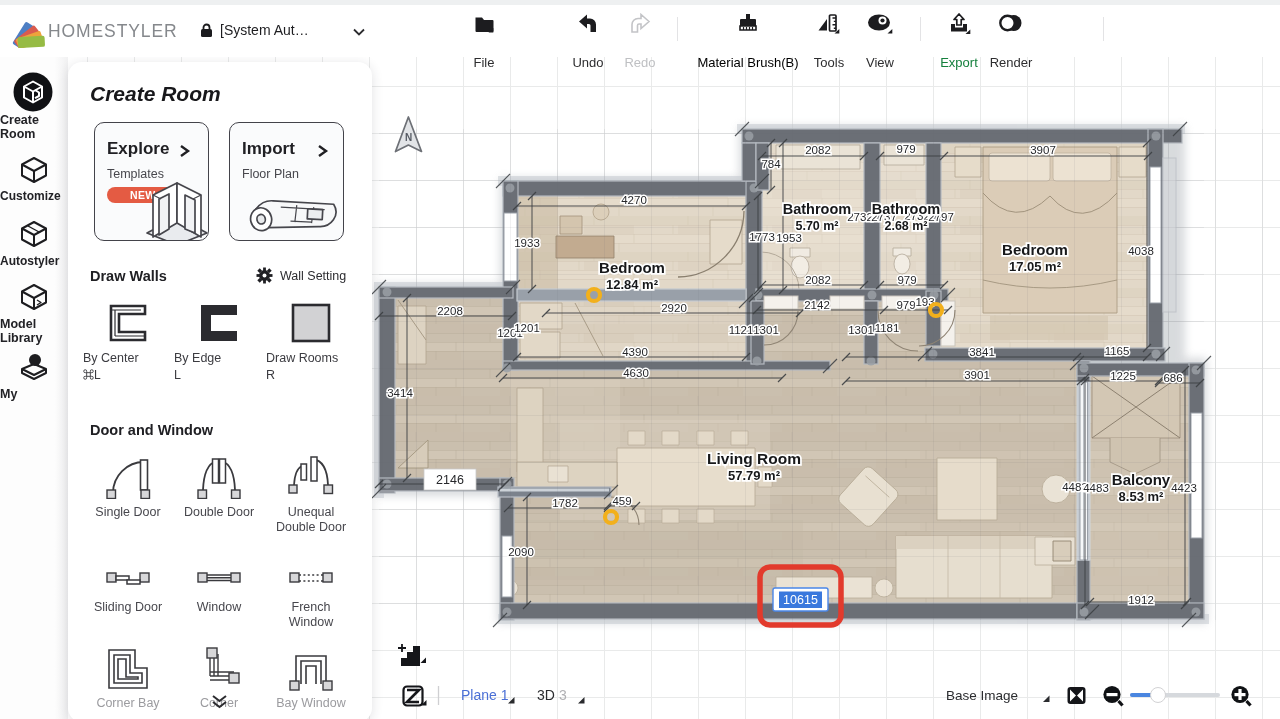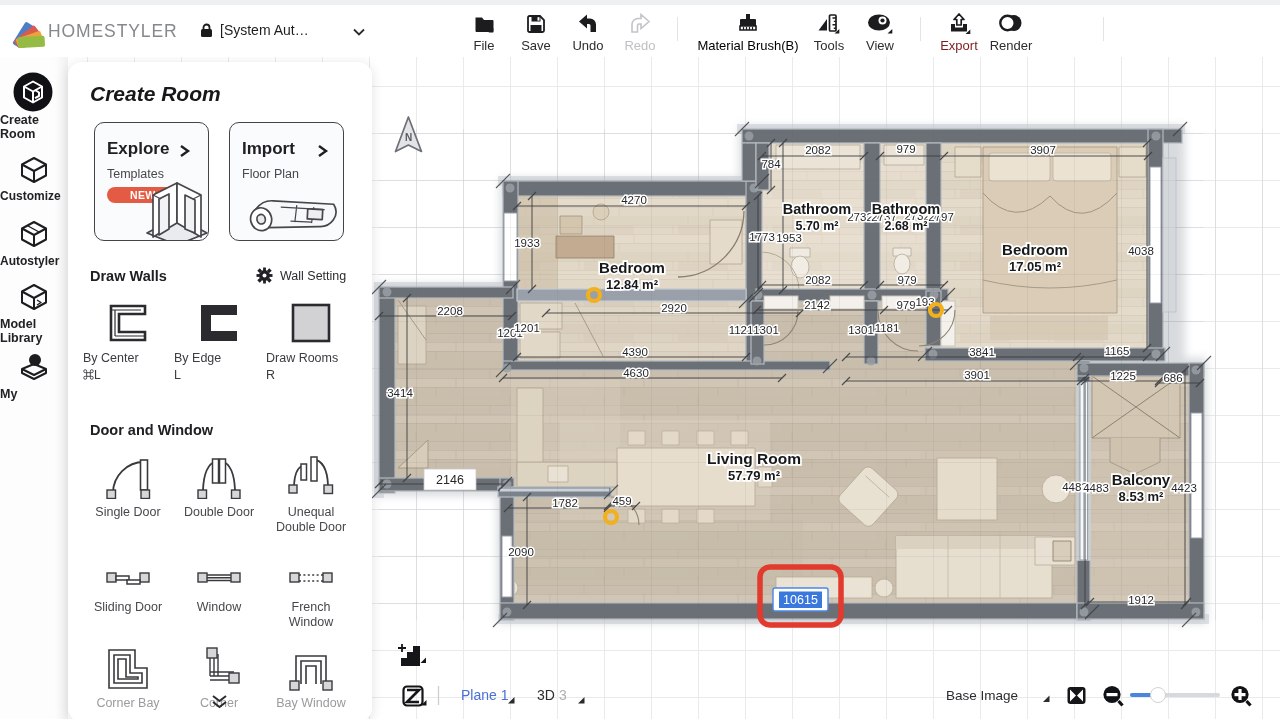--- a/index.html
+++ b/index.html
@@ -3,21 +3,21 @@
 <style>
 html,body{margin:0;padding:0;width:1280px;height:719px;overflow:hidden;
  font-family:"Liberation Sans",sans-serif;background:#fff;}
 *{box-sizing:border-box}
 .abs{position:absolute}
 #stage{position:relative;width:1280px;height:719px}
 
 #hdr{position:absolute;left:0;top:0;width:1280px;height:57px;background:#fff;z-index:30}
 #topstrip{position:absolute;left:0;top:0;width:1280px;height:5px;background:#eef0f1;z-index:31}
 .tbtn{position:absolute;top:12.5px;text-align:center;color:#2d2d2f;font-size:13px}
-.tbtn .lbl{margin-top:3px;white-space:nowrap}
+.tbtn .lbl{margin-top:20px;white-space:nowrap}
 .tsep{position:absolute;top:17px;width:1px;height:24px;background:#e3e3e5}
 
 #side{position:absolute;left:0;top:57px;width:68px;height:662px;background:linear-gradient(to right,#fdfdfd 80%,#f1f1f2 100%);z-index:25}
 .sitem{position:absolute;left:0;width:88px;text-align:left;color:#222226;font-weight:bold;font-size:12.5px;line-height:13.5px}
 
 #panel{position:absolute;left:68px;top:62px;width:304px;height:660px;background:#fff;border-radius:14px;
  box-shadow:0 2px 12px rgba(40,45,60,.14);z-index:26}
 .card{position:absolute;top:60px;width:115px;height:119px;border:1.6px solid #43434a;border-radius:10px;background:#fafbfc;overflow:hidden}
 .cardt{position:absolute;left:12px;top:16px;font-size:17px;font-weight:bold;color:#202024}
 .cards{position:absolute;left:12px;top:44px;font-size:12.5px;color:#47474d}
@@ -368,29 +368,20 @@
       <svg class="abs" style="left:352px;top:28px" width="14" height="9" viewBox="0 0 14 9">
 <path d="M2,1.5 L7,6.5 L12,1.5" fill="none" stroke="#2c2c2f" stroke-width="1.8"></path>
       </svg>
       <div class="tbtn" style="left:429px;width:110px;color:#2d2d2f">
         <div style="height:22px"><svg width="22" height="22" viewBox="0 0 22 22">
             <path d="M2.5,4.5 h6.5 l2,2.5 h8.5 a1,1 0 0 1 1,1 V18 a1,1 0 0 1 -1,1 H3.5 a1,1 0 0 1 -1,-1 Z" fill="#1c1c1f"></path>
             <path d="M15.5,19.5 h4.8 v-4.6 z" fill="#1c1c1f"></path>
           </svg></div>
         <div class="lbl">File</div>
       </div>
-      <div class="tbtn" style="left:481px;width:110px;color:#2d2d2f">
-        <div style="height:22px"><svg width="22" height="22" viewBox="0 0 22 22">
-            <path d="M3,4.5 a1.5,1.5 0 0 1 1.5,-1.5 H15 l4,4 V17.5 a1.5,1.5 0 0 1 -1.5,1.5 H4.5 A1.5,1.5 0 0 1 3,17.5 Z" fill="none" stroke="#1c1c1f" stroke-width="1.8"></path>
-            <rect x="6.5" y="3.5" width="9" height="5" fill="#1c1c1f"></rect>
-            <rect x="12.5" y="4.2" width="2" height="3.4" fill="#ffffff"></rect>
-            <rect x="5.5" y="12" width="11" height="7" fill="#1c1c1f"></rect>
-          </svg></div>
-        <div class="lbl">Save</div>
-      </div>
       <div class="tbtn" style="left:533px;width:110px;color:#2d2d2f">
         <div style="height:22px"><svg width="24" height="22" viewBox="0 0 24 22">
             <path d="M3,8.5 L11,1.5 V5.5 H14 a6,6 0 0 1 6,6 V19 H14.5 V12.5 a1.5,1.5 0 0 0 -1.5,-1.5 H11 V15.5 Z" fill="#1c1c1f"></path>
           </svg></div>
         <div class="lbl">Undo</div>
       </div>
       <div class="tbtn" style="left:585px;width:110px;color:#bfc0c3">
         <div style="height:22px"><svg width="24" height="22" viewBox="0 0 24 22">
             <path d="M21,8.5 L13,1.5 V5.5 H10 a6,6 0 0 0 -6,6 V19 H9.5 V12.5 a1.5,1.5 0 0 1 1.5,-1.5 H13 V15.5 Z" fill="none" stroke="#c3c4c7" stroke-width="1.6"></path>
           </svg></div>
@@ -418,21 +409,21 @@
       <div class="tbtn" style="left:825px;width:110px;color:#2d2d2f">
         <div style="height:22px"><svg width="28" height="22" viewBox="0 0 28 22">
             <ellipse cx="13" cy="9.5" rx="11" ry="8" fill="#1c1c1f"></ellipse>
             <circle cx="16.5" cy="7.5" r="4" fill="#ffffff"></circle>
             <circle cx="16.5" cy="7.5" r="2.1" fill="#1c1c1f"></circle>
             <path d="M21.5,20.5 h4.8 v-4.6 z" fill="#1c1c1f"></path>
           </svg></div>
         <div class="lbl">View</div>
       </div>
       <div class="tsep" style="left:920px"></div>
-      <div class="tbtn" style="left:904px;width:110px;color:#7f1d1d">
+      <div class="tbtn" style="left:904px;width:110px;color:#15803d">
         <div style="height:22px"><svg width="24" height="22" viewBox="0 0 24 22">
             <path d="M12,1 L17,6.5 H14.2 V12 H9.8 V6.5 H7 Z" fill="none" stroke="#1c1c1f" stroke-width="1.7" stroke-linejoin="round"></path>
             <path d="M4,11 V18.5 H20 V11 H16 V14.5 H8 V11 Z" fill="#1c1c1f"></path>
             <path d="M18.5,21 h4.8 v-4.6 z" fill="#1c1c1f"></path>
           </svg></div>
         <div class="lbl">Export</div>
       </div>
       <div class="tbtn" style="left:956px;width:110px;color:#2d2d2f">
         <div style="height:22px"><svg width="26" height="22" viewBox="0 0 26 22">
             <circle cx="15.5" cy="10" r="8" fill="#1c1c1f"></circle>

